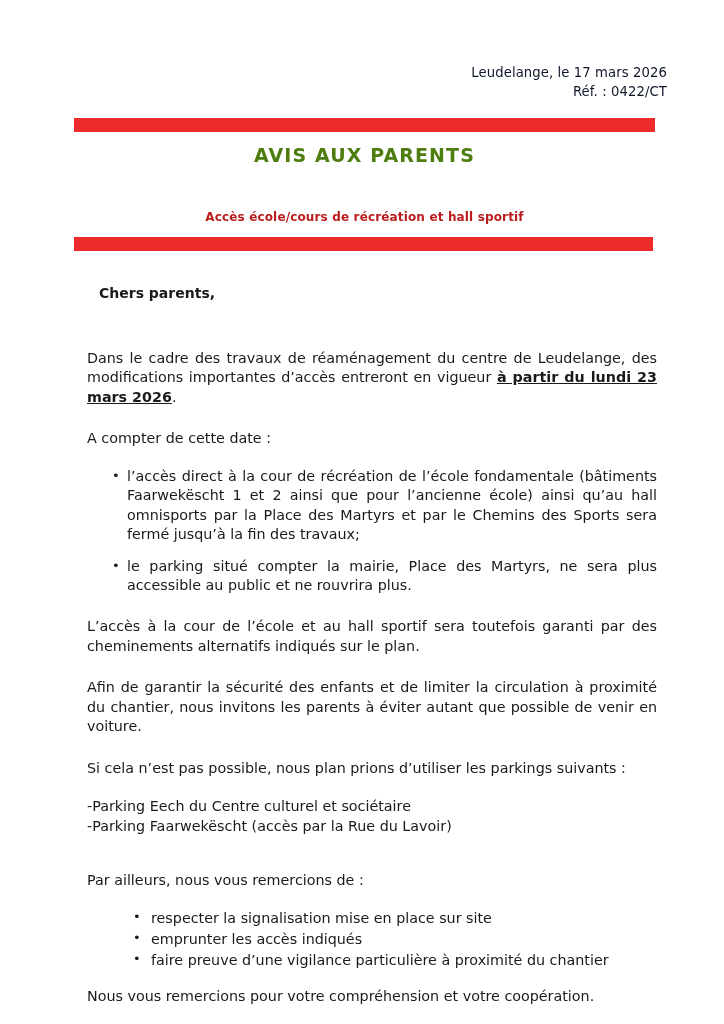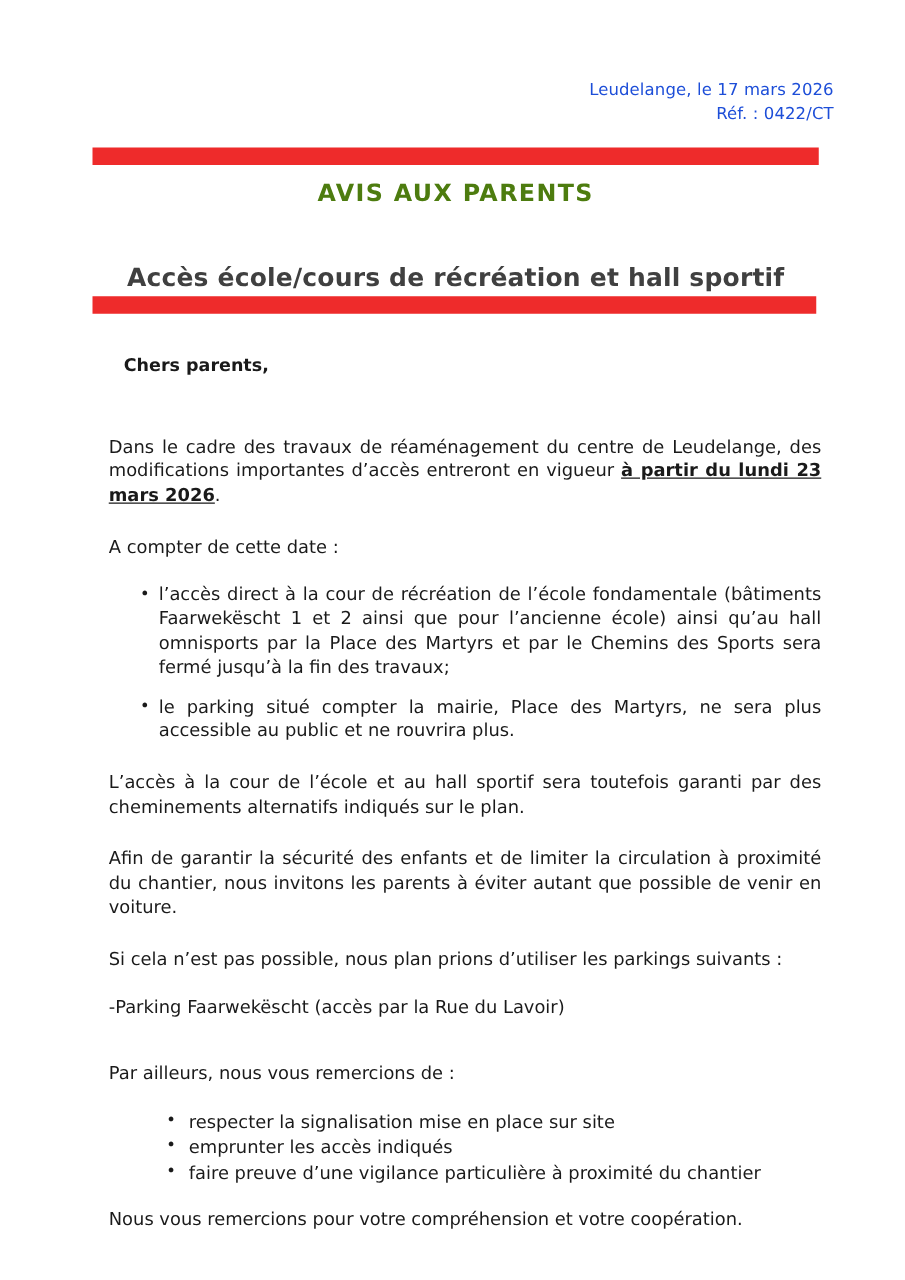--- a/index.html
+++ b/index.html
@@ -26,21 +26,21 @@
   }
 
   
   .doc-header {
     position: absolute;
     top: 64px;
     right: 57px;
     text-align: right;
     font-size: 13.2px;
     line-height: 1.42;
-    color: #1d4ed8;
+    color: #0f172a;
     letter-spacing: 0.1px;
   }
   .doc-header div { white-space: nowrap; }
 
   
   .rule {
     position: absolute;
     left: 74px;
     height: 14px;
     background: #EE2B2B;
@@ -59,23 +59,23 @@
     color: #4d7c0f;
     letter-spacing: 1.1px;
   }
 
   .sub-title {
     position: absolute;
     top: 210px;
     left: 74px;
     width: 581px;
     text-align: center;
-    font-size: 20px;
-    font-weight: bold;
-    color: #404040;
+    font-size: 12px;
+    font-weight: bold;
+    color: #b91c1c;
     letter-spacing: 0.15px;
     white-space: nowrap;
   }
 
   
   .body-area {
     position: absolute;
     top: 272px;
     left: 87px;
     width: 570px;
@@ -189,20 +189,21 @@
     <div class="sp-22"></div>
 
     <p class="para">Afin de garantir la sécurité des enfants et de limiter la circulation à proximité du chantier, nous invitons les parents à éviter autant que possible de venir en voiture.</p>
 
     <div class="sp-22"></div>
 
     <p class="para">Si cela n’est pas possible, nous plan prions d’utiliser les parkings suivants :</p>
 
     <div class="sp-18"></div>
 
+    <p class="plain-line">-Parking Eech du Centre culturel et sociétaire</p>
     <p class="plain-line">-Parking Faarwekëscht (accès par la Rue du Lavoir)</p>
 
     <div class="sp-34"></div>
 
     <p class="para">Par ailleurs, nous vous remercions de :</p>
 
     <div class="sp-18"></div>
 
     <ul class="bullets list-secondary">
       <li>respecter la signalisation mise en place sur site</li>

